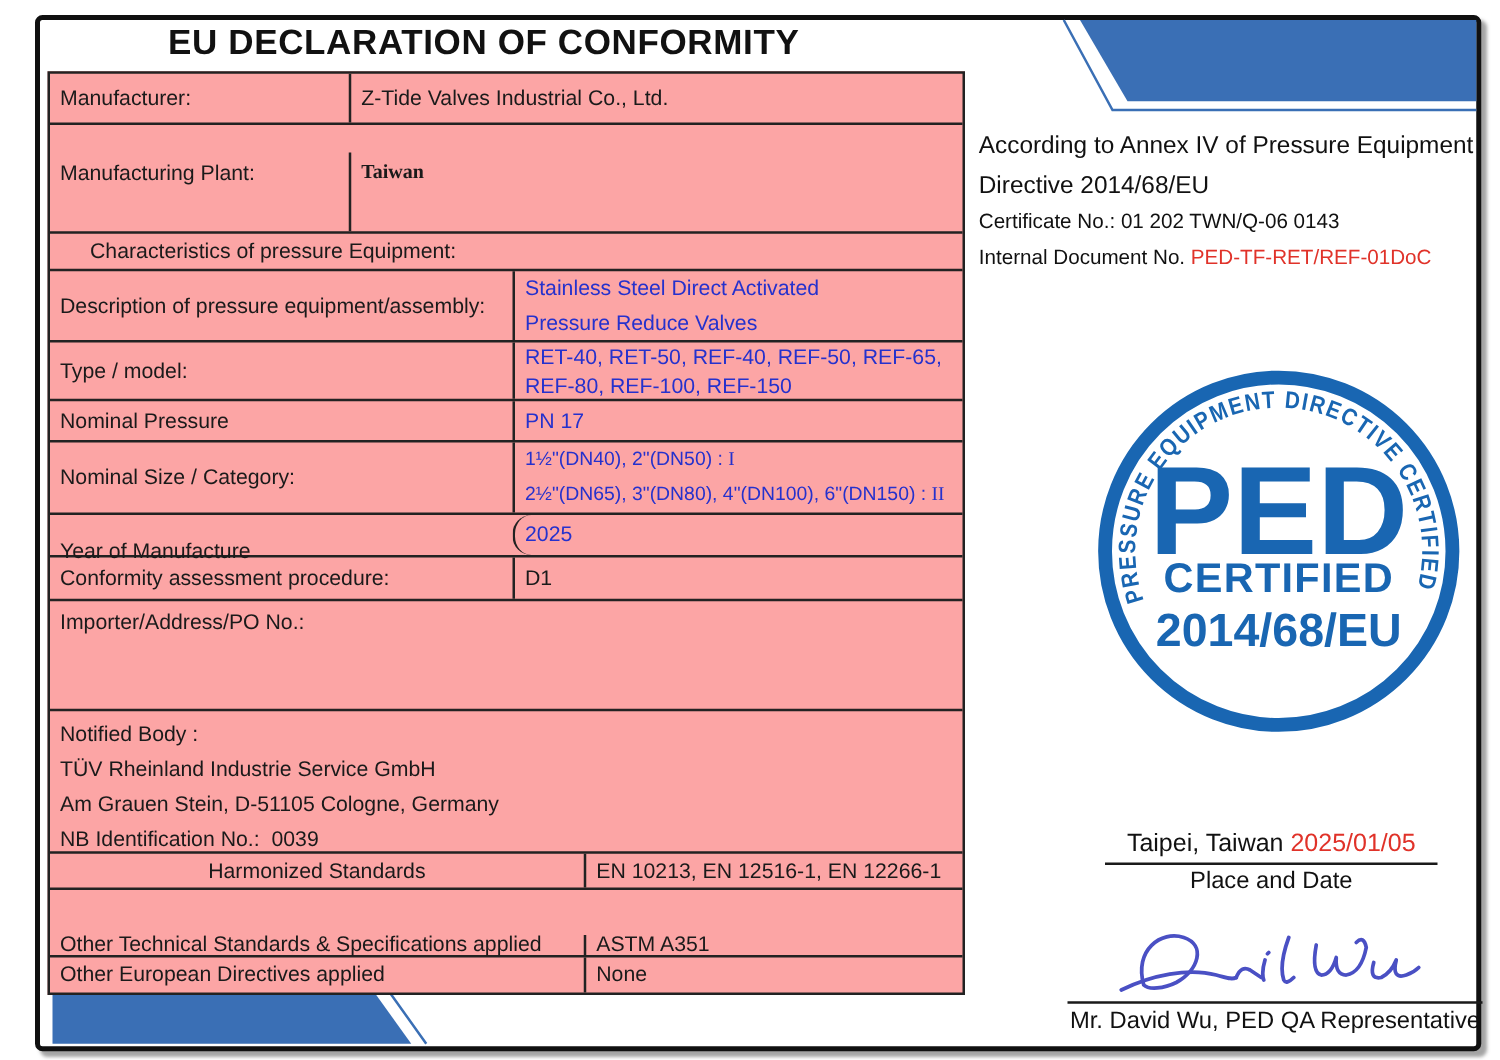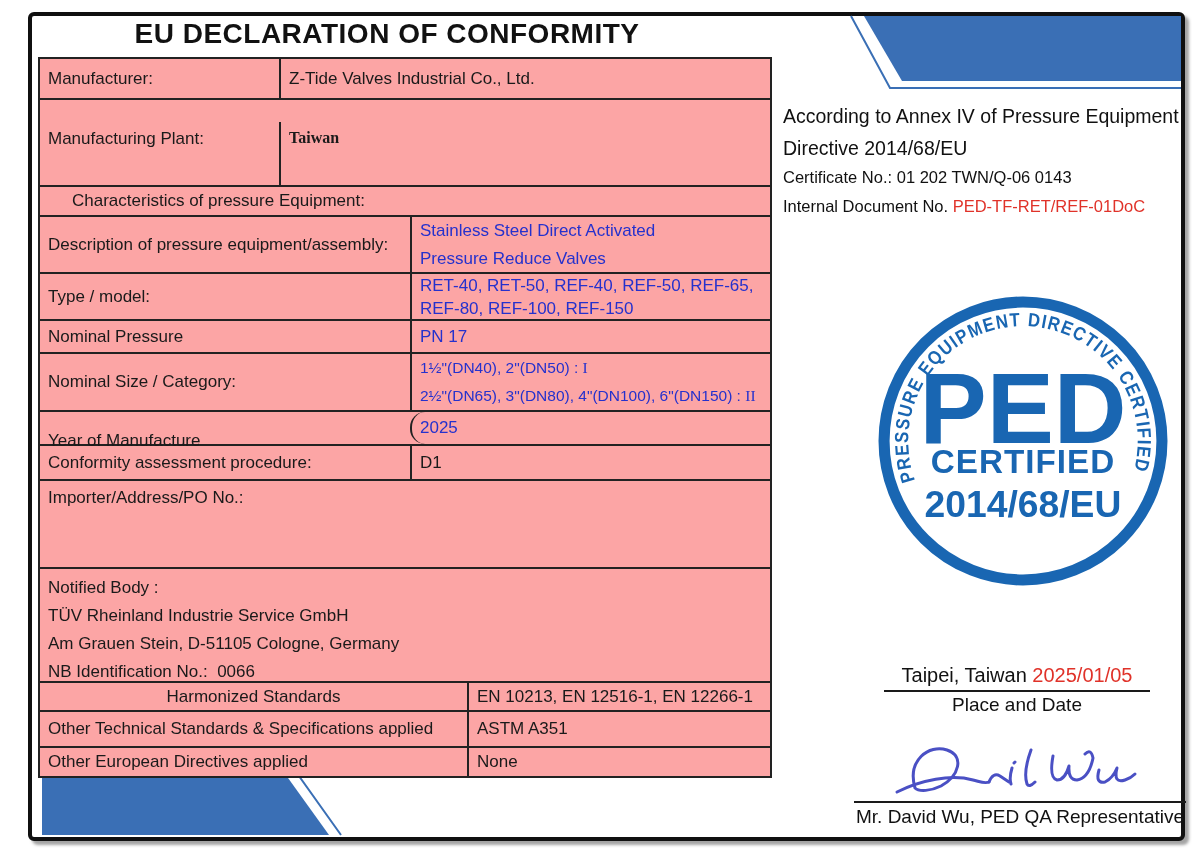--- a/index.html
+++ b/index.html
@@ -112,30 +112,30 @@
 
     <div class="row" style="height:88px;">
       <div class="cell lbl top-align" style="flex:1;">Importer/Address/PO No.:</div>
     </div>
 
     <div class="row" style="height:114px;">
       <div class="cell lbl top-align" style="flex:1;padding-top:5px;">
         <div class="line">Notified Body :</div>
         <div class="line">TÜV Rheinland Industrie Service GmbH</div>
         <div class="line">Am Grauen Stein, D-51105 Cologne, Germany</div>
-        <div class="line">NB Identification No.:  0066</div>
+        <div class="line">NB Identification No.:  0039</div>
       </div>
     </div>
 
     <div class="row" style="height:29px;">
       <div class="cell lbl" style="width:427px;text-align:center;">Harmonized Standards</div>
       <div class="cell val black" style="flex:1;">EN 10213, EN 12516-1, EN 12266-1</div>
     </div>
 
-    <div class="row" style="height:36px;">
+    <div class="row" style="height:18px;margin-top:36px;">
       <div class="cell lbl" style="width:427px;">Other Technical Standards &amp; Specifications applied</div>
       <div class="cell val black" style="flex:1;">ASTM A351</div>
     </div>
 
     <div class="row" style="height:28px;">
       <div class="cell lbl" style="width:427px;">Other European Directives applied</div>
       <div class="cell val black" style="flex:1;">None</div>
     </div>
 
   </div>

